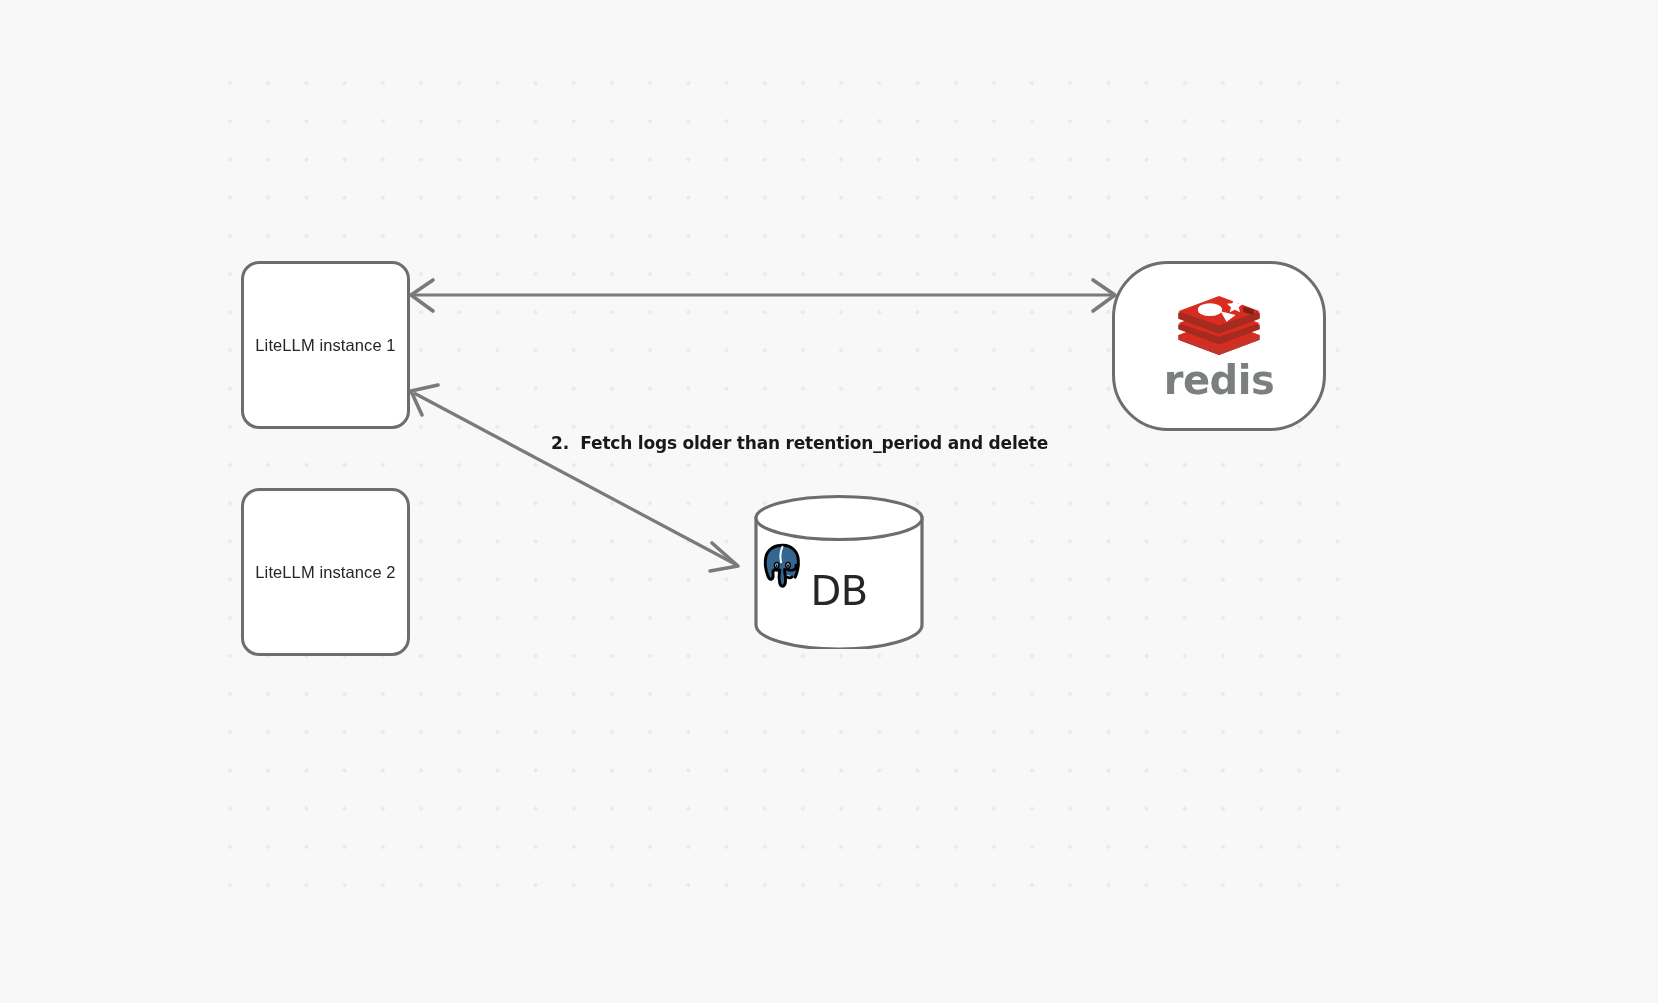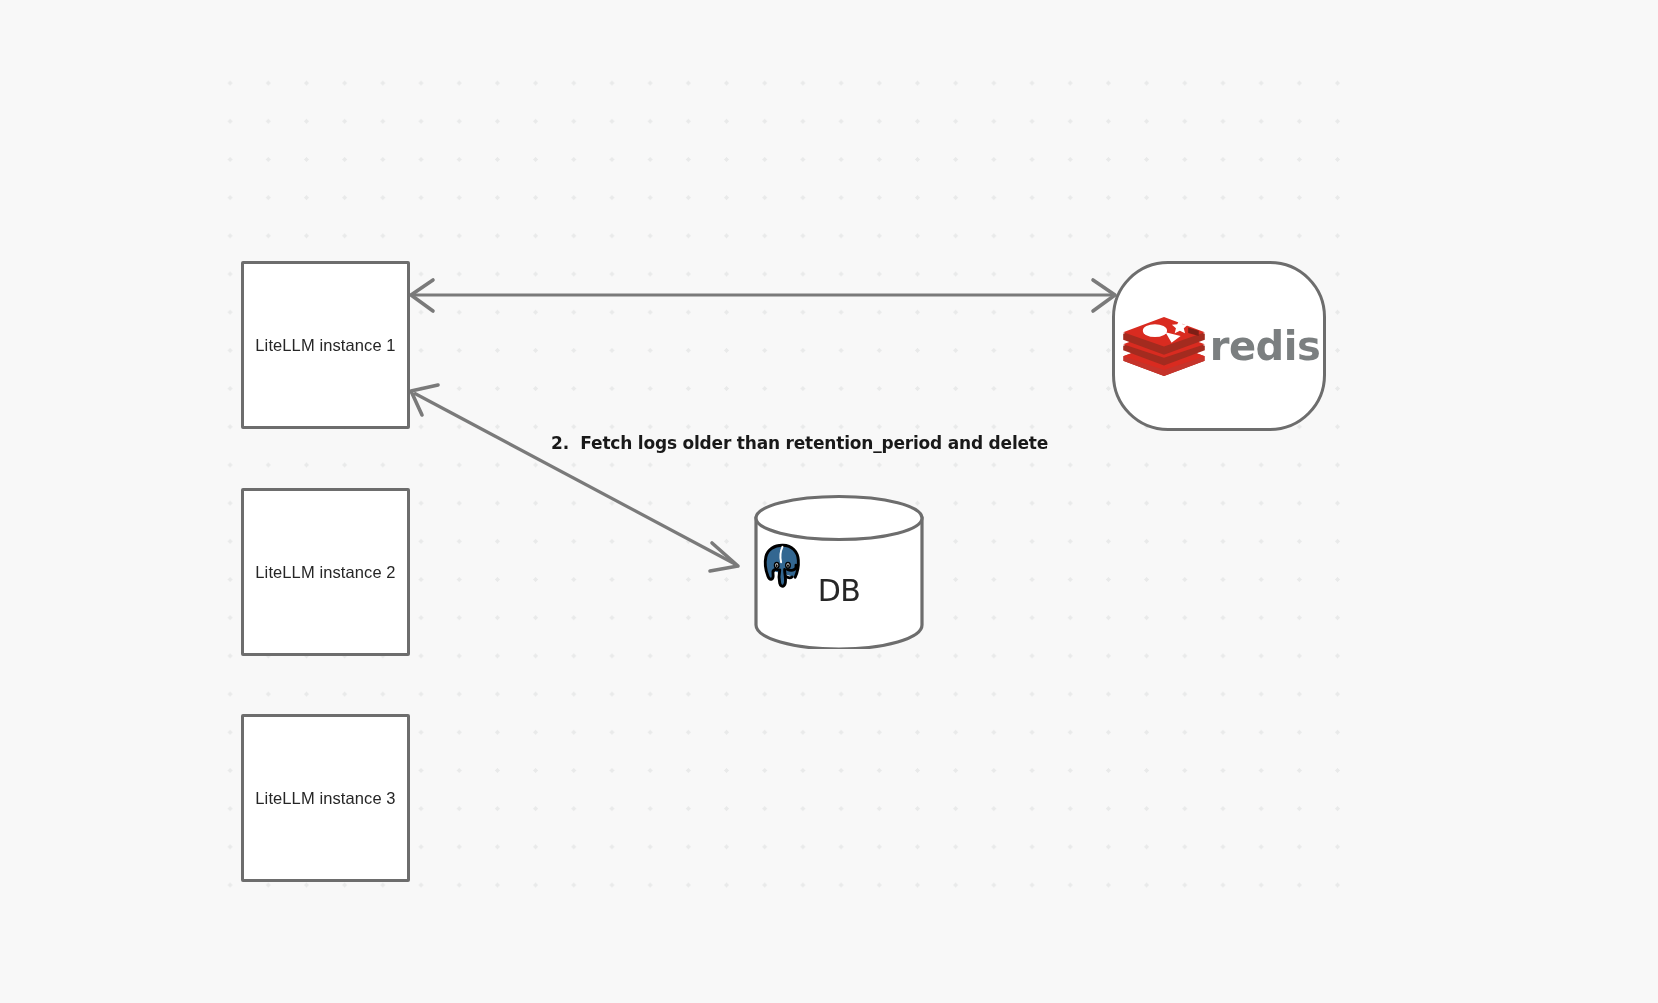--- a/index.html
+++ b/index.html
@@ -26,21 +26,21 @@
     background-size: 38.2px 38.2px;
     background-position: 16px 16px;
     pointer-events: none;
   }
 
   
   .node-box {
     position: absolute;
     background: #ffffff;
     border: 3px solid #6d6d6d;
-    border-radius: 2px;
+    border-radius: 18px;
     display: flex;
     align-items: center;
     justify-content: center;
     box-sizing: border-box;
   }
   .node-box .node-label {
     font-size: 16.5px;
     color: #262626;
     letter-spacing: 0.1px;
     font-family: "Liberation Sans", sans-serif;
@@ -61,21 +61,21 @@
     border: 3px solid #6d6d6d;
     border-radius: 56px;
     box-sizing: border-box;
     display: flex;
     flex-direction: column;
     align-items: center;
     justify-content: center;
   }
   .redis-logo-wrap {
     display: flex;
-    flex-direction: row;
+    flex-direction: column;
     align-items: center;
     margin-top: -2px;
   }
   .redis-mark { width: 92px; height: 68px; display: block; }
   .redis-wordmark {
     font-family: "DejaVu Sans", sans-serif;
     font-size: 40px;
     font-weight: 700;
     color: #7b7f80;
     letter-spacing: -0.5px;
@@ -99,21 +99,21 @@
     width: 172px;
     height: 110px;
     display: flex;
     align-items: center;
     justify-content: center;
     gap: 2px;
   }
   .pg-elephant { width: 58px; height: 58px; display: block; }
   .db-text {
     font-family: "DejaVu Sans", sans-serif;
-    font-size: 30px;
+    font-size: 40px;
     color: #262626;
     line-height: 1;
     letter-spacing: -0.5px;
   }
 
   
   #edges {
     position: absolute;
     left: 0;
     top: 0;
@@ -174,23 +174,20 @@
   <div class="edge-label" id="edge-label-2">2.  Fetch logs older than retention_period and delete</div>
 
   <div class="node-box" id="node-litellm-1">
     <span class="node-label">LiteLLM instance 1</span>
   </div>
 
   <div class="node-box" id="node-litellm-2">
     <span class="node-label">LiteLLM instance 2</span>
   </div>
 
-  <div class="node-box" id="node-litellm-3">
-    <span class="node-label">LiteLLM instance 3</span>
-  </div>
 
   <div id="node-redis">
     <div class="redis-logo-wrap">
       <svg class="redis-mark" viewBox="0 0 120 90" xmlns="http://www.w3.org/2000/svg">
 
         <path d="M 6 66 L 60 46 L 114 66 L 60 86 Z" fill="#a32b1f"></path>
         <path d="M 6 60 L 60 40 L 114 60 L 114 66 L 60 86 L 6 66 Z" fill="#c6332a"></path>
         <path d="M 6 60 L 60 40 L 114 60 L 60 78 Z" fill="#d92b20"></path>
 
         <path d="M 6 46 L 60 26 L 114 46 L 114 52 L 60 72 L 6 52 Z" fill="#a32b1f"></path>

